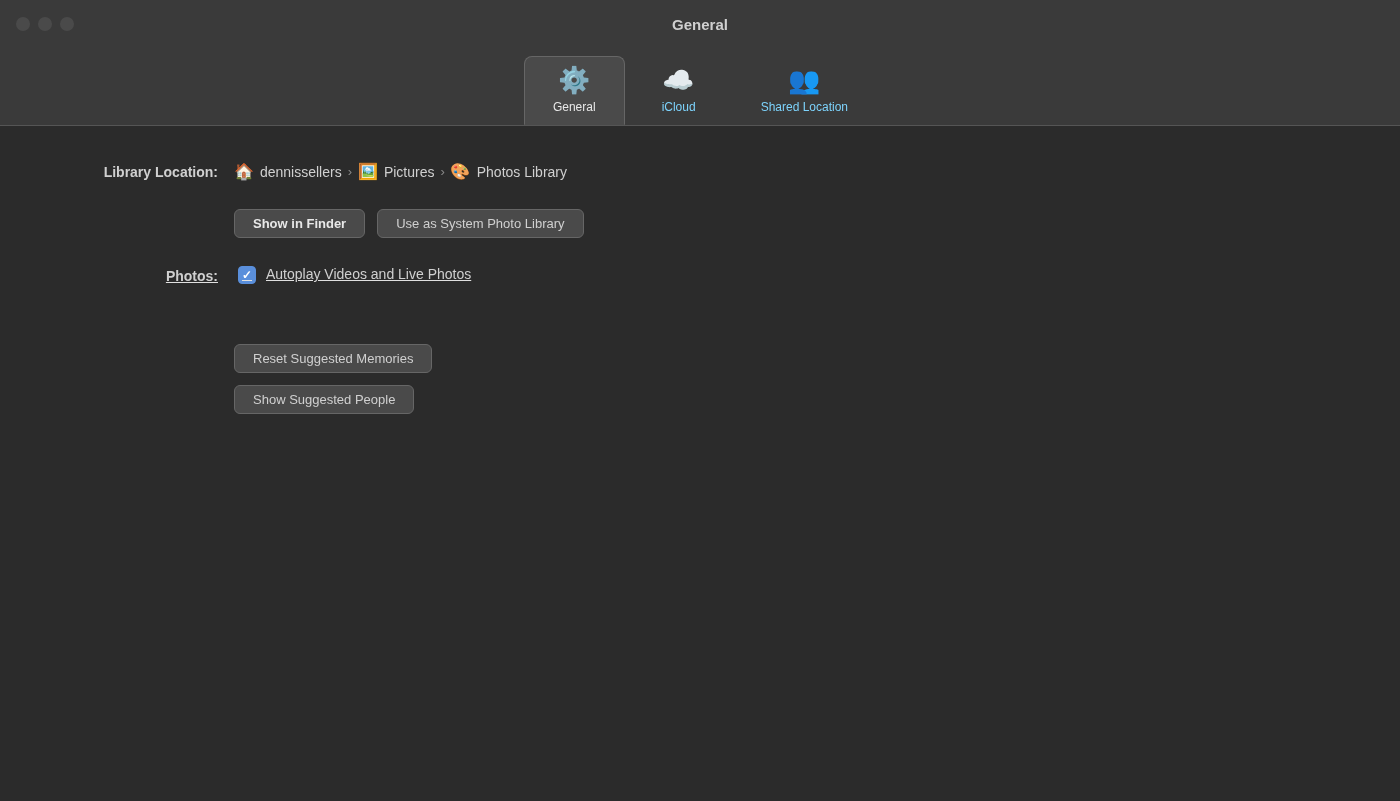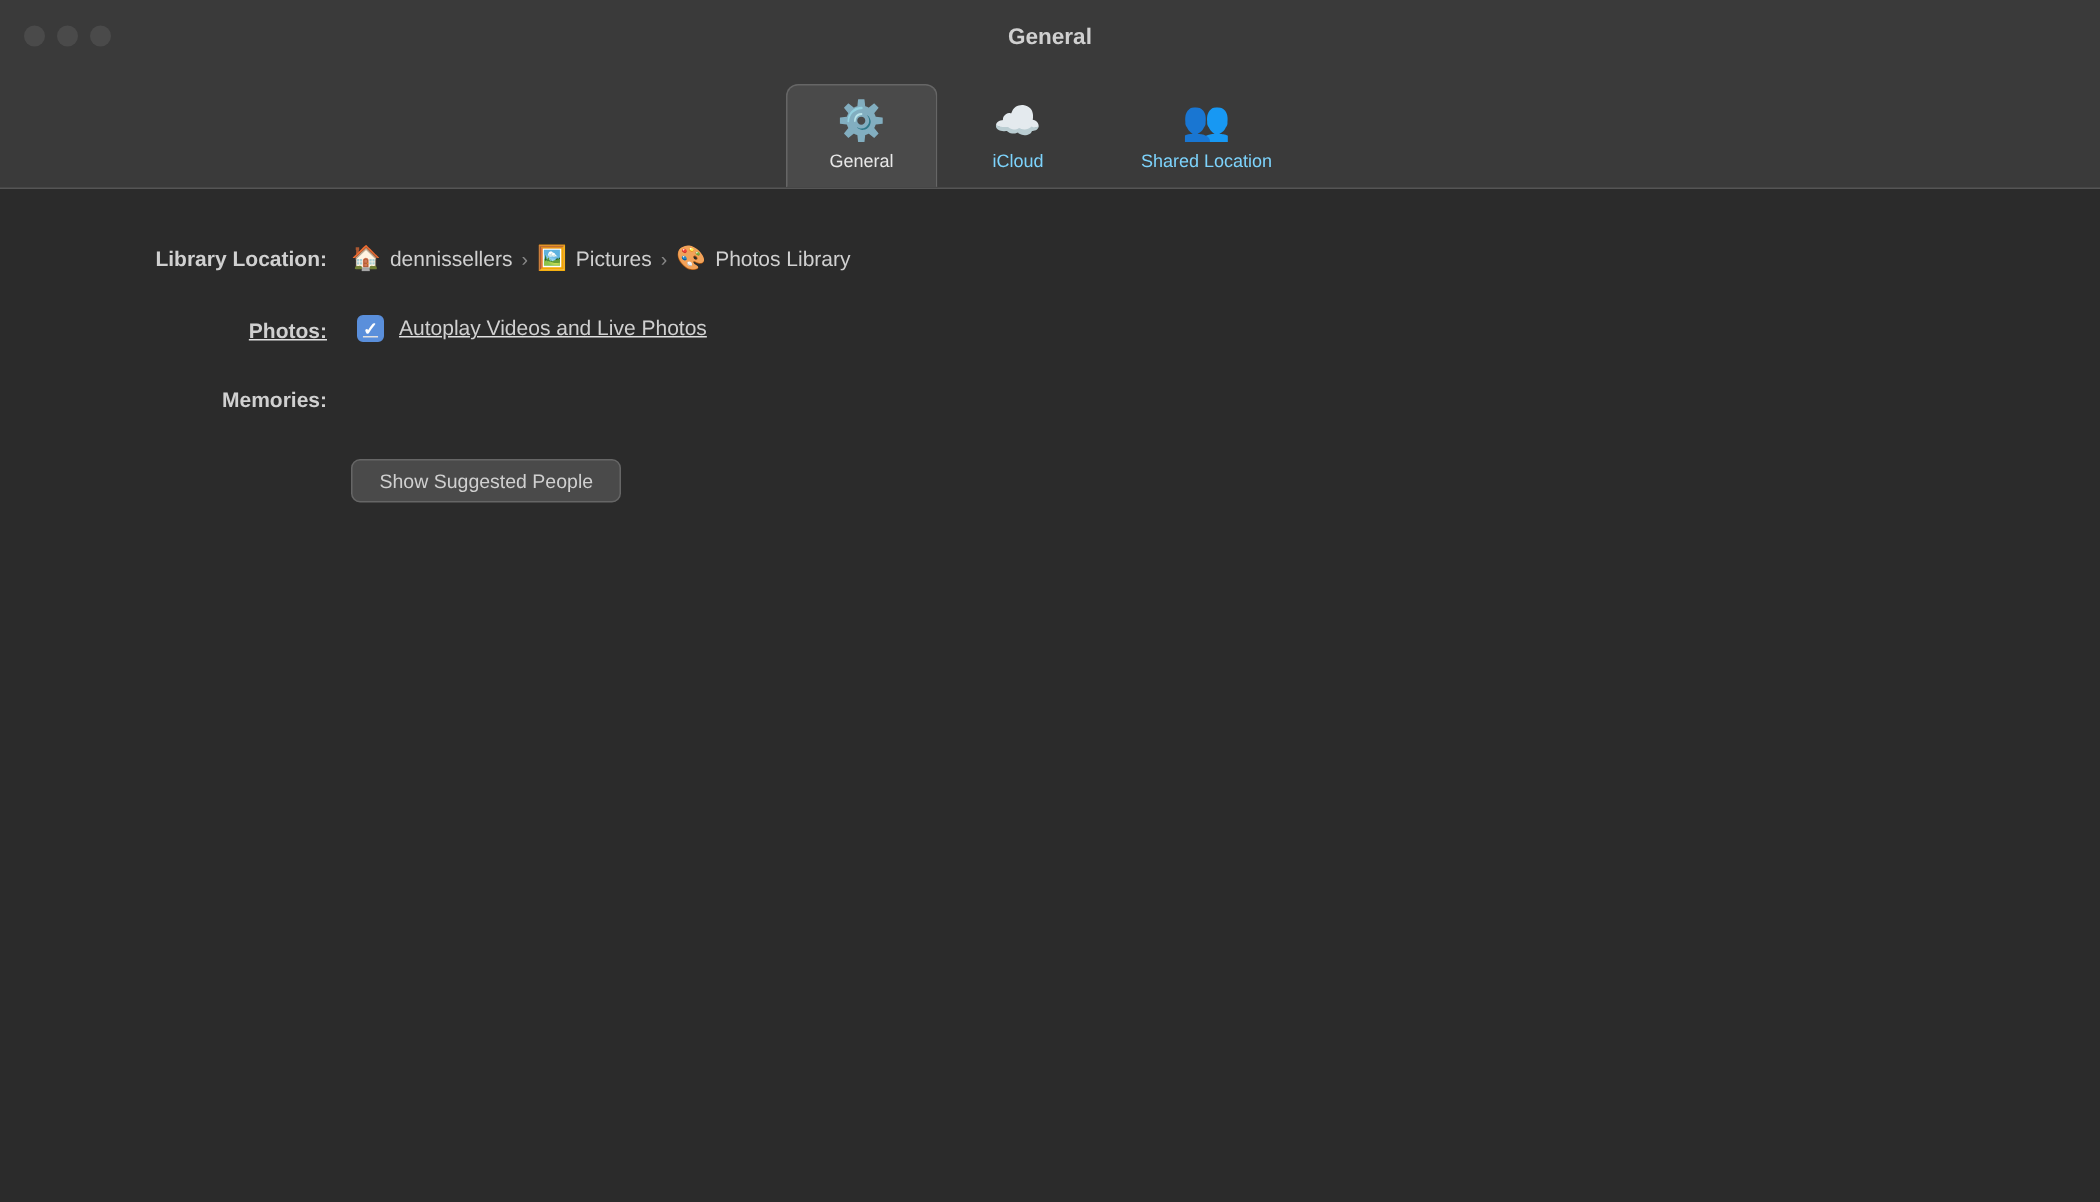--- a/index.html
+++ b/index.html
@@ -271,32 +271,36 @@
       <span>dennissellers</span>
       <span class="breadcrumb-sep">›</span>
       <span class="breadcrumb-icon">🖼️</span>
       <span>Pictures</span>
       <span class="breadcrumb-sep">›</span>
       <span class="breadcrumb-icon">🎨</span>
       <span>Photos Library</span>
     </div>
   </div>
 
+  <div class="button-row">
+    <button class="mac-btn primary">Show in Finder</button>
+    <button class="mac-btn">Use as System Photo Library</button>
+  </div>
 
   <div class="checkbox-group">
     <span class="group-label">Photos:</span>
     <div class="checkboxes-list">
       <div class="checkbox-row">
         <div class="mac-checkbox"></div>
         <span class="checkbox-label">Autoplay Videos and Live Photos</span>
       </div>
     </div>
   </div>
 
   <div class="memories-section">
-    <span class="group-label">Memories:</span>
   </div>
 
   <div class="memories-buttons">
+    <button class="mac-btn" style="width: fit-content;">Reset Suggested Memories</button>
     <button class="mac-btn" style="width: fit-content;">Show Suggested People</button>
   </div>
 
 </div>
 
 </body></html>

